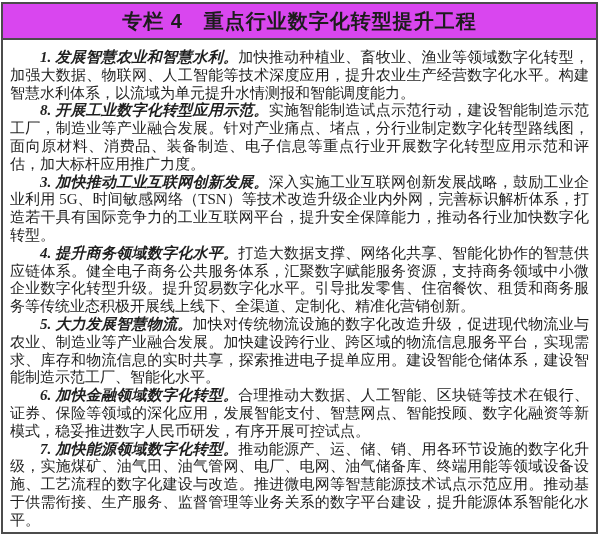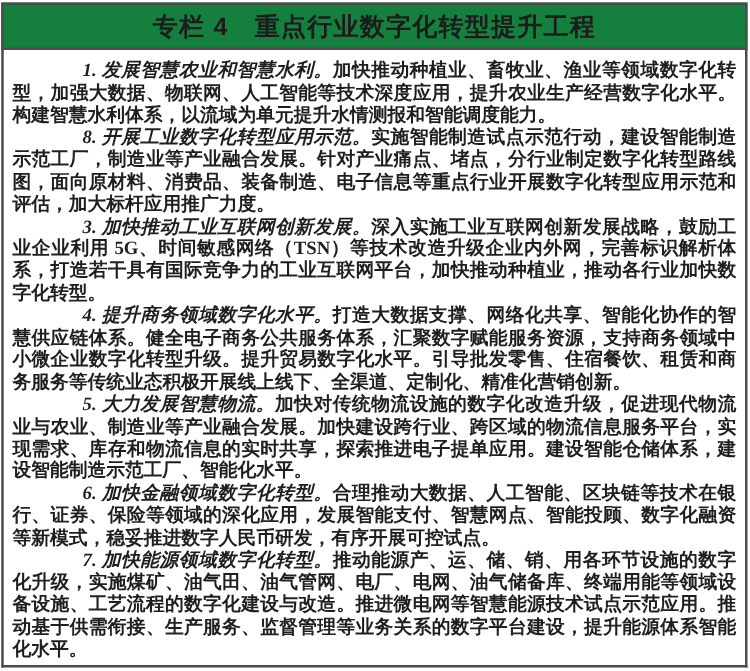--- a/index.html
+++ b/index.html
@@ -23,21 +23,21 @@
     height: 38px;
     border: 2px solid #4c4c4c;
     display: flex;
     align-items: center;
     justify-content: center;
     font-family: "Liberation Sans", "DejaVu Sans", sans-serif;
     font-weight: bold;
     font-size: 20px;
     letter-spacing: 1px;
     color: #1c1c1c;
-    background: #15803d;
+    background: #d946ef;
   }
   .panel-body {
     box-sizing: border-box;
     height: 494px;
     border: 2px solid #4c4c4c;
     border-top: none;
     padding: 9px 7px 0 7px;
     overflow: hidden;
     background: #ffffff;
   }
@@ -46,39 +46,38 @@
     text-indent: 2em;
     font-size: 15px;
     line-height: 17.8px;
     color: #1f1f1f;
     text-align: justify;
     text-justify: inter-character;
   }
   .lead {
     font-style: italic;
     font-weight: 600;
-    margin-left: 26px;
   }
   .rest {
     font-style: normal;
-    font-weight: bold;
+    font-weight: normal;
   }
 </style>
 </head>
 <body>
 
 <div class="panel">
   <div class="panel-title">专栏 4　重点行业数字化转型提升工程</div>
 
   <div class="panel-body">
     <p><span class="lead">1. 发展智慧农业和智慧水利。</span><span class="rest">加快推动种植业、畜牧业、渔业等领域数字化转型，加强大数据、物联网、人工智能等技术深度应用，提升农业生产经营数字化水平。构建智慧水利体系，以流域为单元提升水情测报和智能调度能力。</span></p>
 
     <p><span class="lead">8. 开展工业数字化转型应用示范。</span><span class="rest">实施智能制造试点示范行动，建设智能制造示范工厂，制造业等产业融合发展。针对产业痛点、堵点，分行业制定数字化转型路线图，面向原材料、消费品、装备制造、电子信息等重点行业开展数字化转型应用示范和评估，加大标杆应用推广力度。</span></p>
 
-    <p><span class="lead">3. 加快推动工业互联网创新发展。</span><span class="rest">深入实施工业互联网创新发展战略，鼓励工业企业利用 5G、时间敏感网络（TSN）等技术改造升级企业内外网，完善标识解析体系，打造若干具有国际竞争力的工业互联网平台，加快推动种植业，推动各行业加快数字化转型。</span></p>
+    <p><span class="lead">3. 加快推动工业互联网创新发展。</span><span class="rest">深入实施工业互联网创新发展战略，鼓励工业企业利用 5G、时间敏感网络（TSN）等技术改造升级企业内外网，完善标识解析体系，打造若干具有国际竞争力的工业互联网平台，提升安全保障能力，推动各行业加快数字化转型。</span></p>
 
     <p><span class="lead">4. 提升商务领域数字化水平。</span><span class="rest">打造大数据支撑、网络化共享、智能化协作的智慧供应链体系。健全电子商务公共服务体系，汇聚数字赋能服务资源，支持商务领域中小微企业数字化转型升级。提升贸易数字化水平。引导批发零售、住宿餐饮、租赁和商务服务等传统业态积极开展线上线下、全渠道、定制化、精准化营销创新。</span></p>
 
     <p><span class="lead">5. 大力发展智慧物流。</span><span class="rest">加快对传统物流设施的数字化改造升级，促进现代物流业与农业、制造业等产业融合发展。加快建设跨行业、跨区域的物流信息服务平台，实现需求、库存和物流信息的实时共享，探索推进电子提单应用。建设智能仓储体系，建设智能制造示范工厂、智能化水平。</span></p>
 
     <p><span class="lead">6. 加快金融领域数字化转型。</span><span class="rest">合理推动大数据、人工智能、区块链等技术在银行、证券、保险等领域的深化应用，发展智能支付、智慧网点、智能投顾、数字化融资等新模式，稳妥推进数字人民币研发，有序开展可控试点。</span></p>
 
     <p><span class="lead">7. 加快能源领域数字化转型。</span><span class="rest">推动能源产、运、储、销、用各环节设施的数字化升级，实施煤矿、油气田、油气管网、电厂、电网、油气储备库、终端用能等领域设备设施、工艺流程的数字化建设与改造。推进微电网等智慧能源技术试点示范应用。推动基于供需衔接、生产服务、监督管理等业务关系的数字平台建设，提升能源体系智能化水平。</span></p>
   </div>
 </div>

